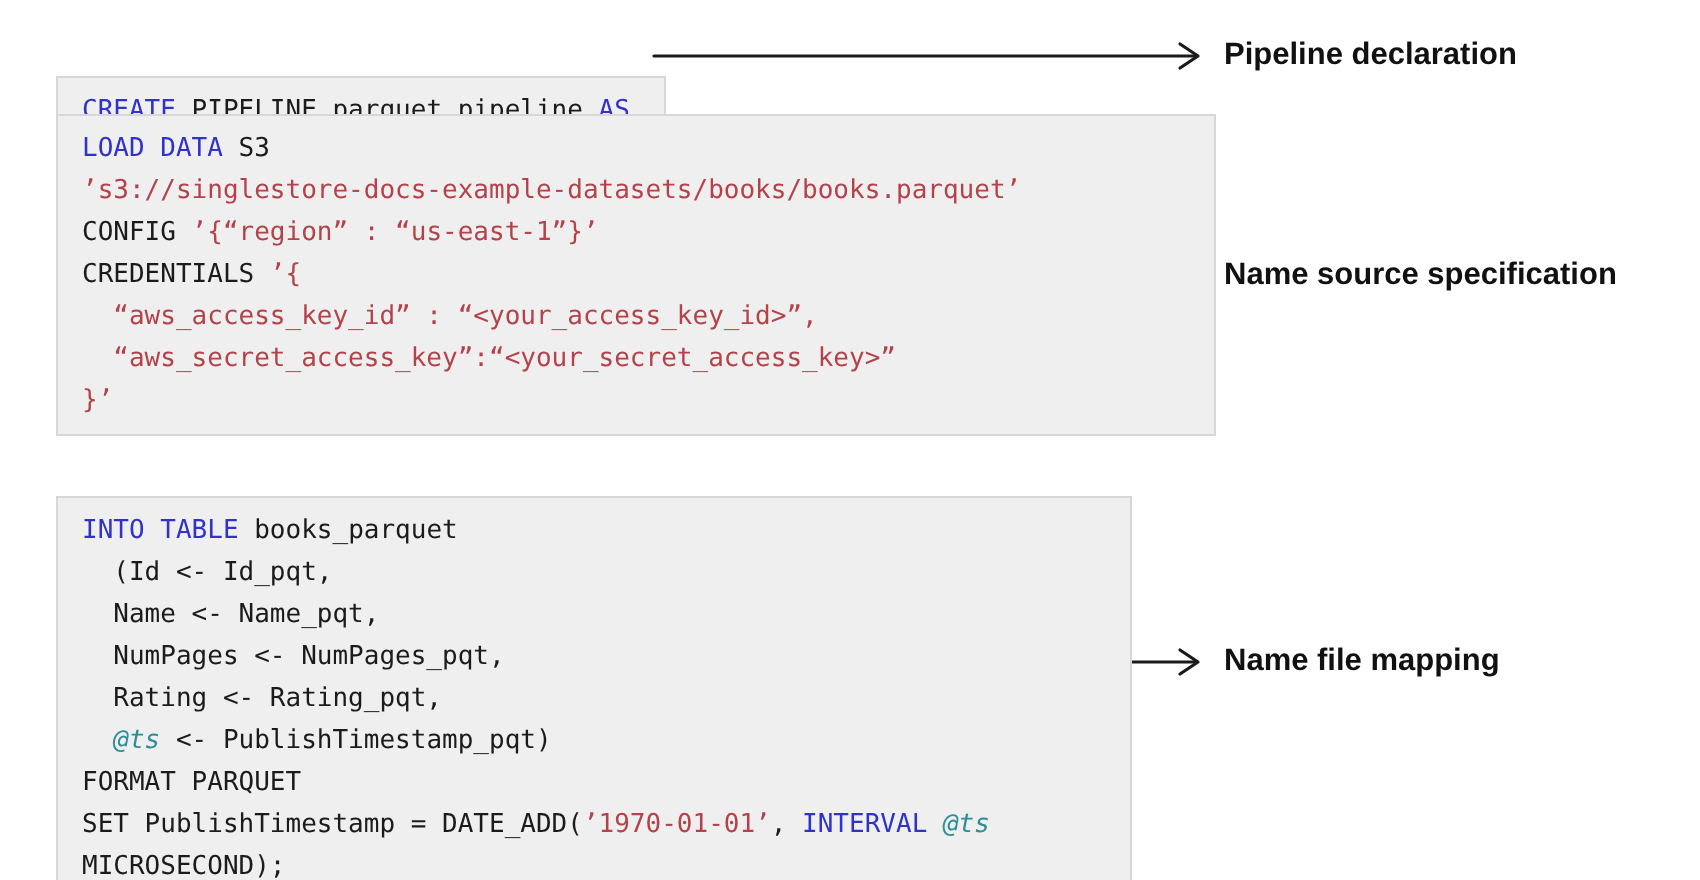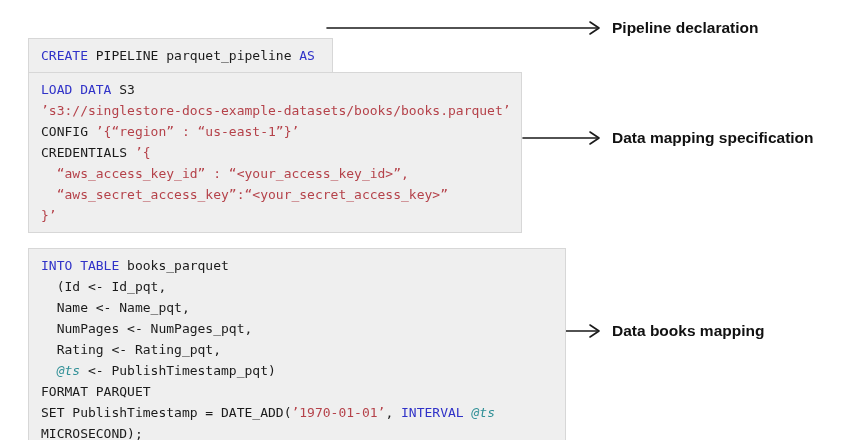--- a/index.html
+++ b/index.html
@@ -24,21 +24,21 @@
     background: #efefef;
     border: 1px solid #d7d7d7;
     padding: 6px 12px;
     font-family: "DejaVu Sans Mono", "Liberation Mono", monospace;
     font-size: 13px;
     line-height: 21px;
     color: #1b1b1b;
     white-space: pre;
   }
   #block-0 { top: 10px;  width: 305px; margin-top: 28px; }
-  #block-1 { top: 72px;  width: 494px; }
+  #block-1 { top: 57px;  width: 580px; }
   #block-2 { top: 248px; width: 538px; }
   .code-line { white-space: pre; }
   .tok-kw  { color: var(--kw); }
   .tok-str { color: var(--str); text-align: center; }
   .tok-var { color: var(--var); font-style: italic; }
   .tok-tx  { color: var(--tx); }
   .diagram-label {
     position: absolute;
     left: 612px;
     transform: translateY(-50%);
@@ -73,17 +73,17 @@
   </svg>
 
   <div class="code-box" id="block-0"><div class="code-line"><span class="tok-kw">CREATE</span><span class="tok-tx"> PIPELINE parquet_pipeline </span><span class="tok-kw">AS</span></div></div>
 
   <div class="code-box" id="block-1"><div class="code-line"><span class="tok-kw">LOAD DATA</span><span class="tok-tx"> S3</span></div><div class="code-line"><span class="tok-str">’s3://singlestore-docs-example-datasets/books/books.parquet’</span></div><div class="code-line"><span class="tok-tx">CONFIG </span><span class="tok-str">’{“region” : “us-east-1”}’</span></div><div class="code-line"><span class="tok-tx">CREDENTIALS </span><span class="tok-str">’{</span></div><div class="code-line"><span class="tok-str">  “aws_access_key_id” : “&lt;your_access_key_id&gt;”,</span></div><div class="code-line"><span class="tok-str">  “aws_secret_access_key”:“&lt;your_secret_access_key&gt;”</span></div><div class="code-line"><span class="tok-str">}’</span></div></div>
 
   <div class="code-box" id="block-2"><div class="code-line"><span class="tok-kw">INTO TABLE</span><span class="tok-tx"> books_parquet</span></div><div class="code-line"><span class="tok-tx">  (Id &lt;- Id_pqt,</span></div><div class="code-line"><span class="tok-tx">  Name &lt;- Name_pqt,</span></div><div class="code-line"><span class="tok-tx">  NumPages &lt;- NumPages_pqt,</span></div><div class="code-line"><span class="tok-tx">  Rating &lt;- Rating_pqt,</span></div><div class="code-line"><span class="tok-tx">  </span><span class="tok-var">@ts</span><span class="tok-tx"> &lt;- PublishTimestamp_pqt)</span></div><div class="code-line"><span class="tok-tx">FORMAT PARQUET</span></div><div class="code-line"><span class="tok-tx">SET PublishTimestamp = DATE_ADD(</span><span class="tok-str">’1970-01-01’</span><span class="tok-tx">, </span><span class="tok-kw">INTERVAL</span><span class="tok-tx"> </span><span class="tok-var">@ts</span></div><div class="code-line"><span class="tok-tx">MICROSECOND);</span></div></div>
 
   <div class="diagram-label" id="label-0">Pipeline declaration</div>
 
-  <div class="diagram-label" id="label-1">Data mapping specification</div>
+  <div class="diagram-label" id="label-1">Name source specification</div>
 
-  <div class="diagram-label" id="label-2">Data books mapping</div>
+  <div class="diagram-label" id="label-2">Name file mapping</div>
 
 </div>
 
 </body></html>

